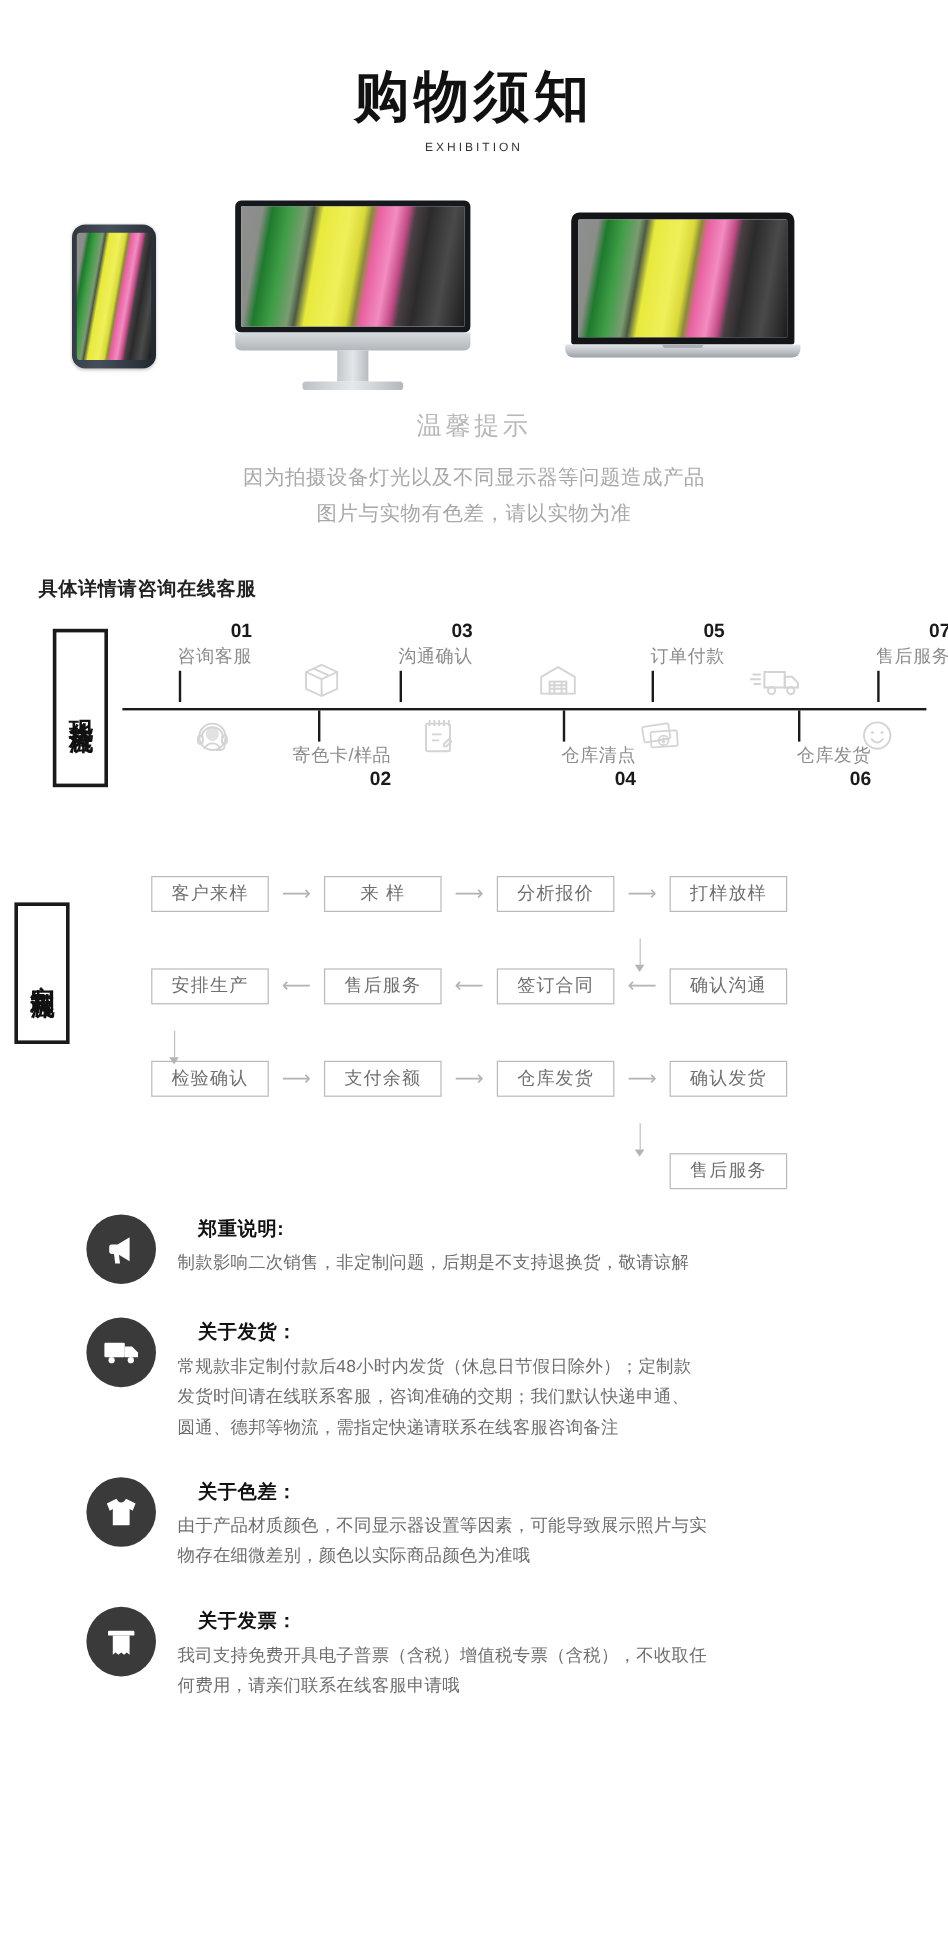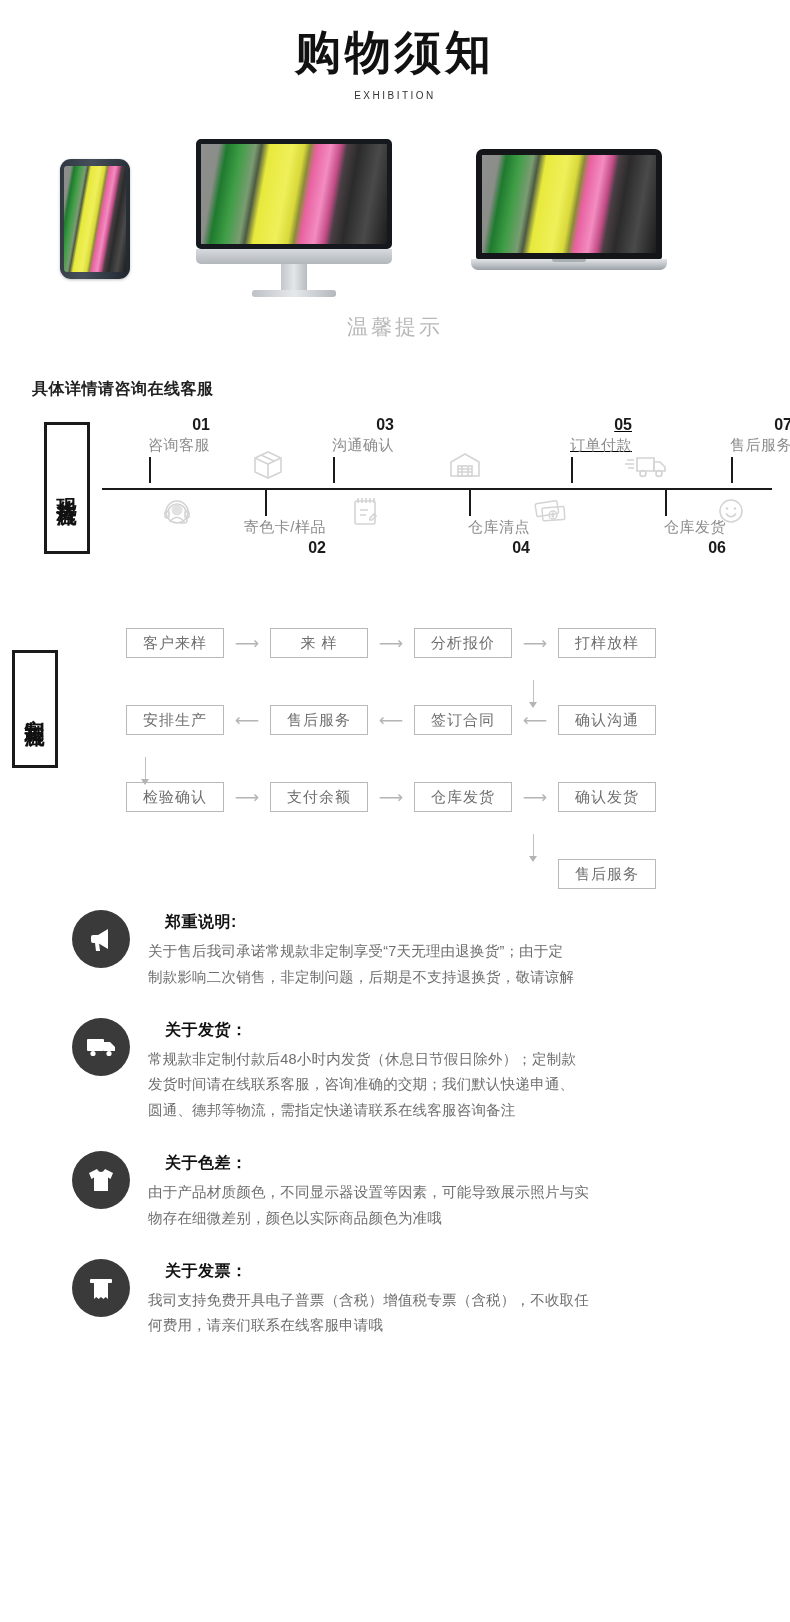--- a/index.html
+++ b/index.html
@@ -4,21 +4,21 @@
 <style>
   * { box-sizing: border-box; margin: 0; padding: 0; }
   html, body {
     width: 790px;
     background: #ffffff;
     font-family: "Liberation Sans", "DejaVu Sans", sans-serif;
   }
   body { width: 790px; height: 1622px; overflow: hidden; position: relative; }
 
   
-  .header { padding-top: 28px; text-align: center; }
+  .header { padding-top: 56px; text-align: center; }
   .main-title {
     font-size: 46px;
     font-weight: bold;
     letter-spacing: 4px;
     color: #111;
     line-height: 1.05;
   }
   .sub-title {
     margin-top: 14px;
     font-size: 10px;
@@ -227,20 +227,24 @@
       <div class="screen-art"></div>
     </div>
     <div class="base">
       <div class="notch"></div>
     </div>
   </div>
 </div>
 
 <div class="tips">
   <div class="tips-title">温馨提示</div>
+  <div class="tips-line">
+    <div>因为拍摄设备灯光以及不同显示器等问题造成产品</div>
+    <div>图片与实物有色差，请以实物为准</div>
+  </div>
 </div>
 
 <div class="stock-section">
   <div class="stock-head">具体详情请咨询在线客服</div>
 
   <div class="timeline-wrap">
     <div class="vlabel">
       <span>现货流程</span>
     </div>
     <div class="axis"></div>
@@ -296,21 +300,21 @@
       <div class="num">04</div>
     </div>
     <div class="step-icon" style="left:416px;top:40px;">
       <svg width="34" height="30" viewBox="0 0 34 30" fill="none" stroke="#d4d4d4" stroke-width="1.6">
         <path d="M3 12L17 4l14 8v14H3z"></path>
         <rect x="10" y="16" width="14" height="10"></rect>
         <path d="M10 19h14M10 22h14M14 16v10M20 16v10"></path>
       </svg>
     </div>
 
-    <div class="step up" style="left:480px;text-decoration:underline;">
+    <div class="step up" style="left:452px;">
       <div class="num">05</div>
       <div class="lbl">订单付款</div>
       <div class="tick"></div>
     </div>
     <div class="step-icon" style="left:500px;top:86px;">
       <svg width="38" height="30" viewBox="0 0 38 30" fill="none" stroke="#d4d4d4" stroke-width="1.5">
         <rect x="3" y="8" width="22" height="13" rx="1.5" transform="rotate(-9 3 8)"></rect>
         <rect x="10" y="12" width="22" height="13" rx="1.5" transform="rotate(-4 10 12)"></rect>
         <circle cx="21" cy="19" r="4"></circle>
         <path d="M21 16.5v5M19.6 17.6h2.6M19.6 20.2h2.6"></path>
@@ -412,21 +416,20 @@
   <div class="notice">
     <div class="notice-icon">
       <svg width="30" height="30" viewBox="0 0 30 30" fill="#ffffff">
         <path d="M7 11h5l10-6v20l-10-6H7a2 2 0 01-2-2v-4a2 2 0 012-2z"></path>
         <path d="M9 19h4l1 8H10z"></path>
       </svg>
     </div>
     <div class="notice-body">
       <div class="notice-title">郑重说明:</div>
       <div class="notice-text">
-        <div>关于售后我司承诺常规款非定制享受“7天无理由退换货”；由于定</div>
         <div>制款影响二次销售，非定制问题，后期是不支持退换货，敬请谅解</div>
       </div>
     </div>
   </div>
 
   <div class="notice">
     <div class="notice-icon">
       <svg width="32" height="28" viewBox="0 0 32 28" fill="#ffffff">
         <rect x="2" y="6" width="17" height="12" rx="1"></rect>
         <path d="M19 9h6l5 5v4h-11z"></path>

